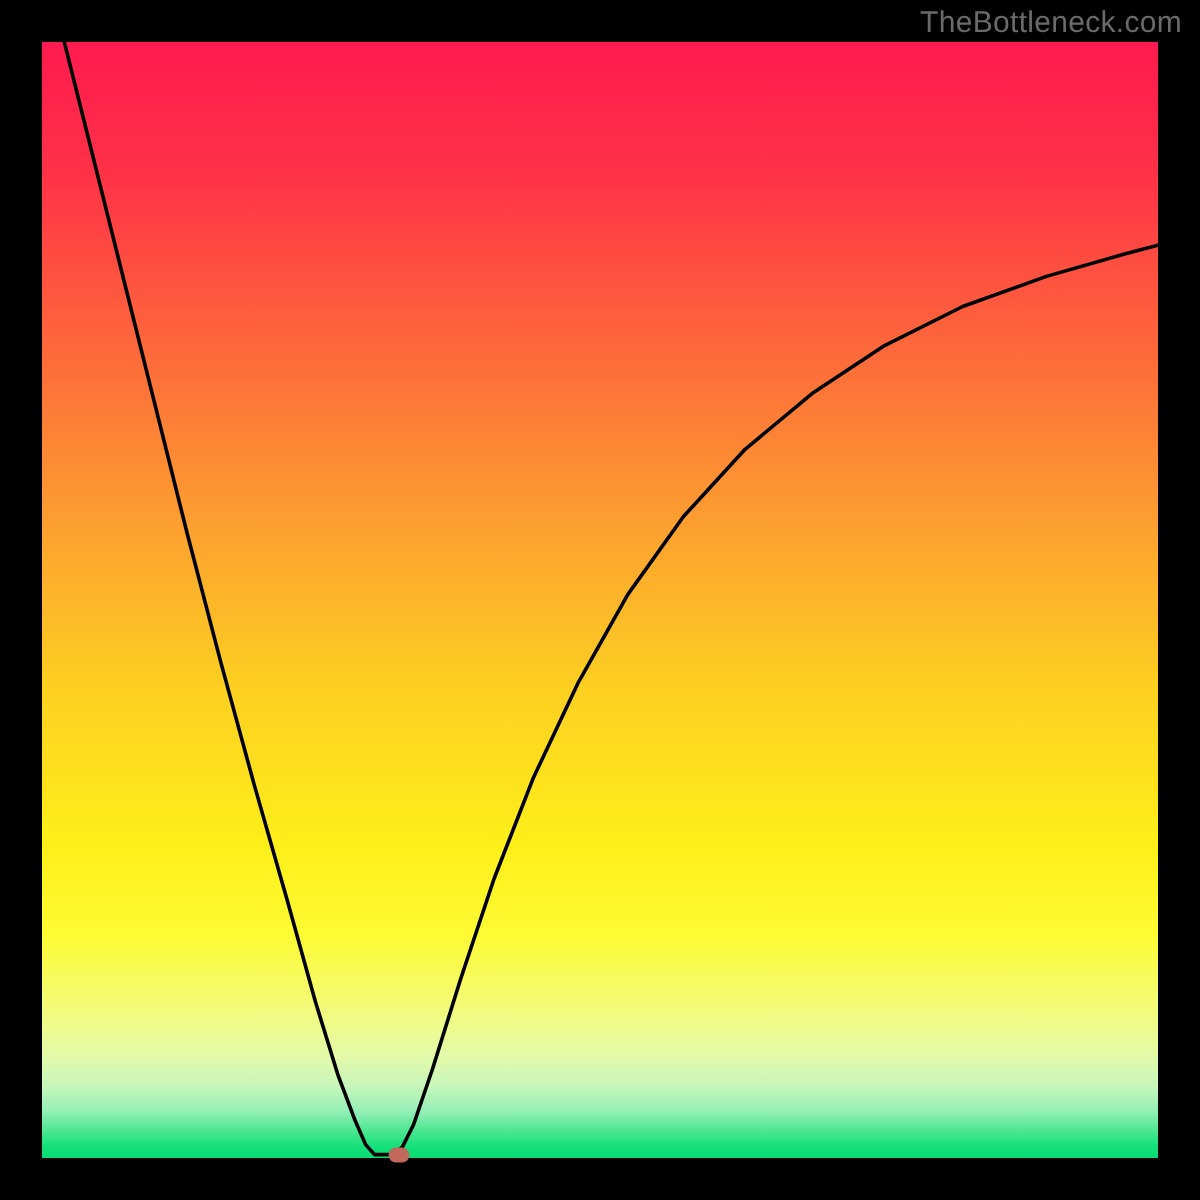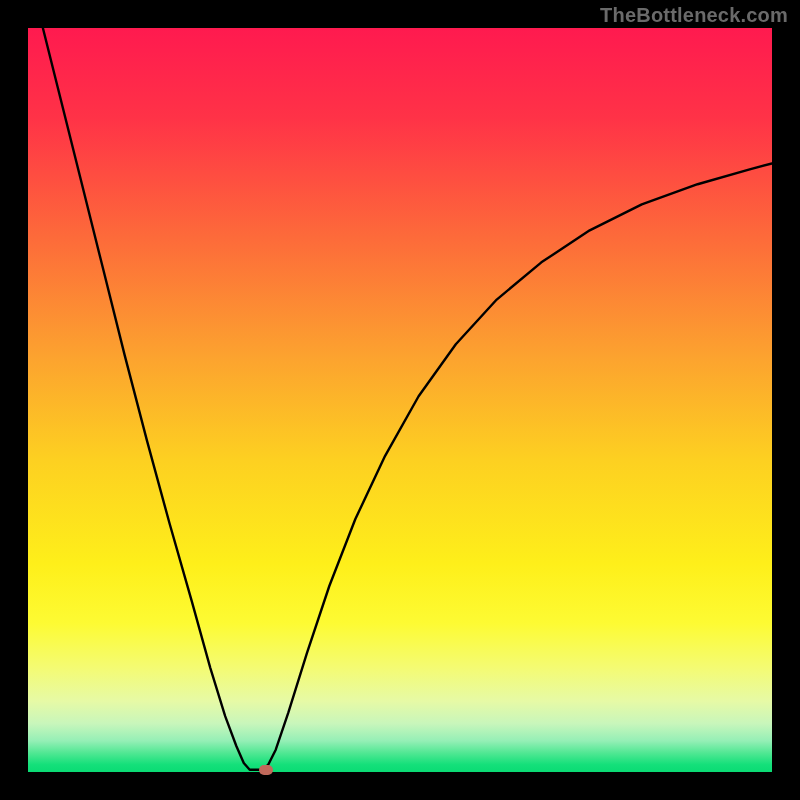--- a/index.html
+++ b/index.html
@@ -10,21 +10,21 @@
     background: #000;
     font-family: Arial, Helvetica, sans-serif;
     position: relative;
   }
   .watermark {
     position: absolute;
     top: 4px;
     right: 12px;
     color: #6a6a6a;
     font-size: 20px;
-    font-weight: 700;
+    font-weight: 400;
     z-index: 10;
     letter-spacing: 0.2px;
   }
   .plot-area {
     position: absolute;
     left: 28px;
     top: 28px;
     width: 744px;
     height: 744px;
   }

